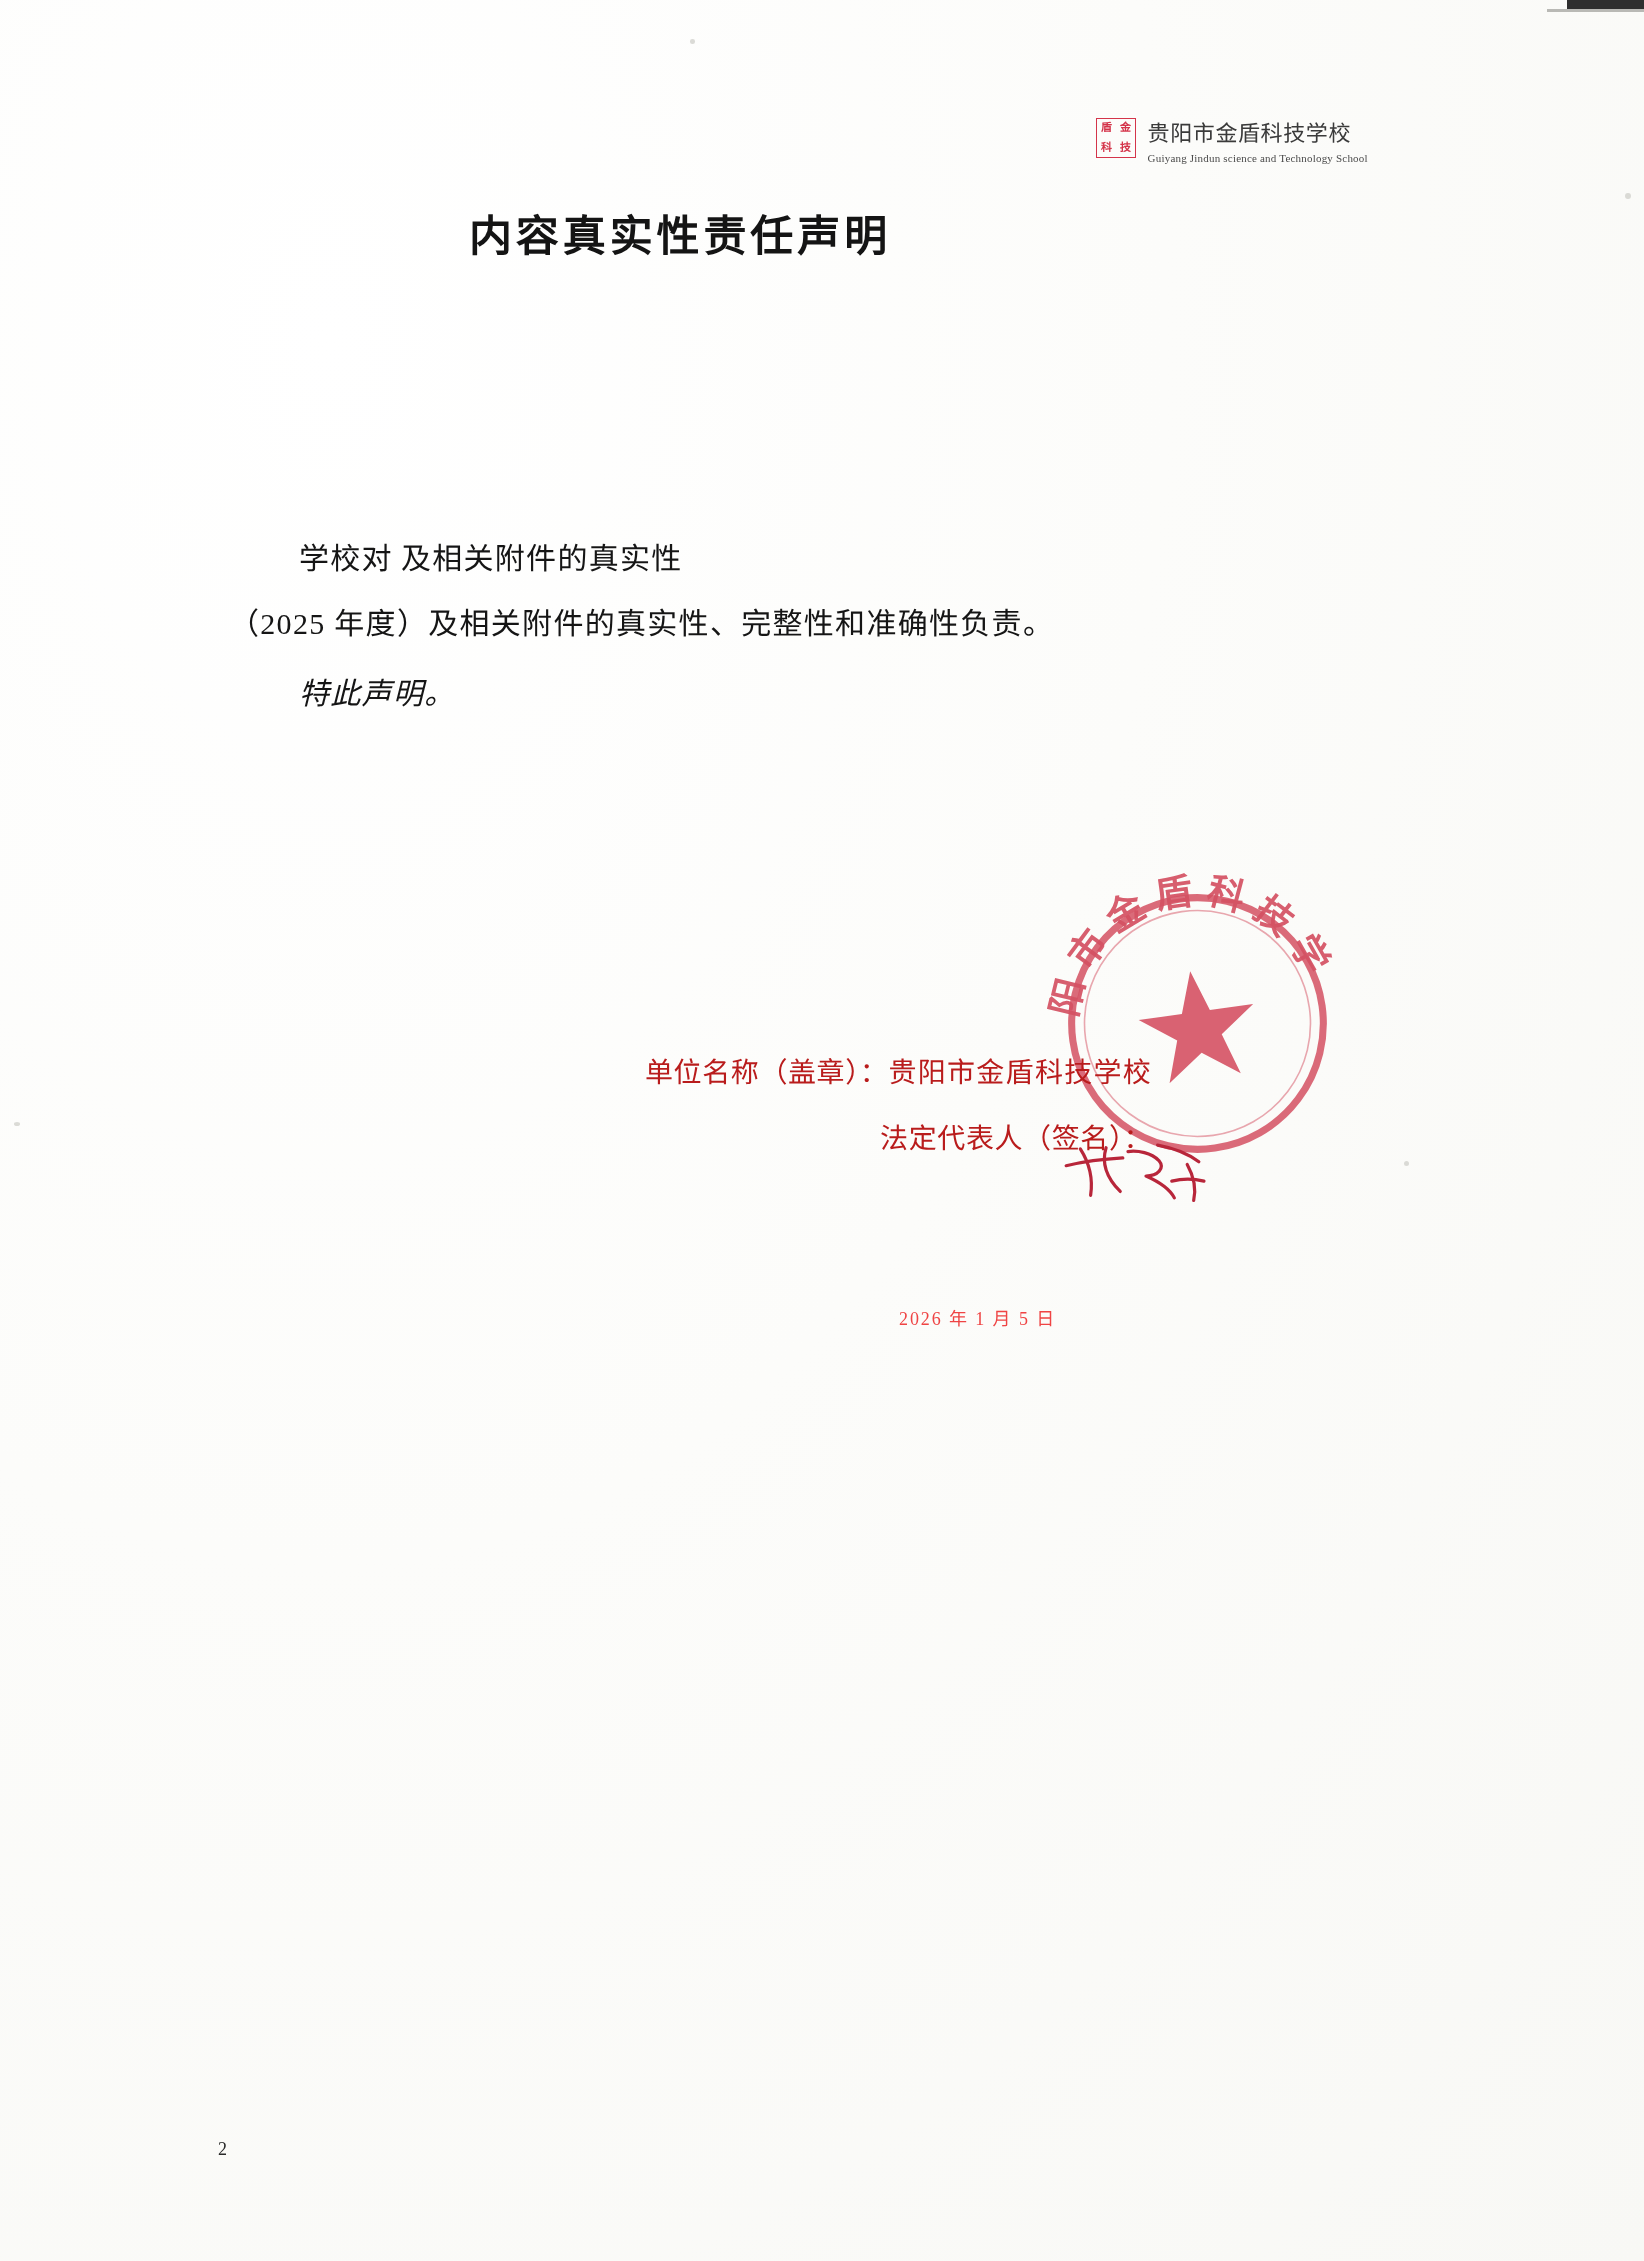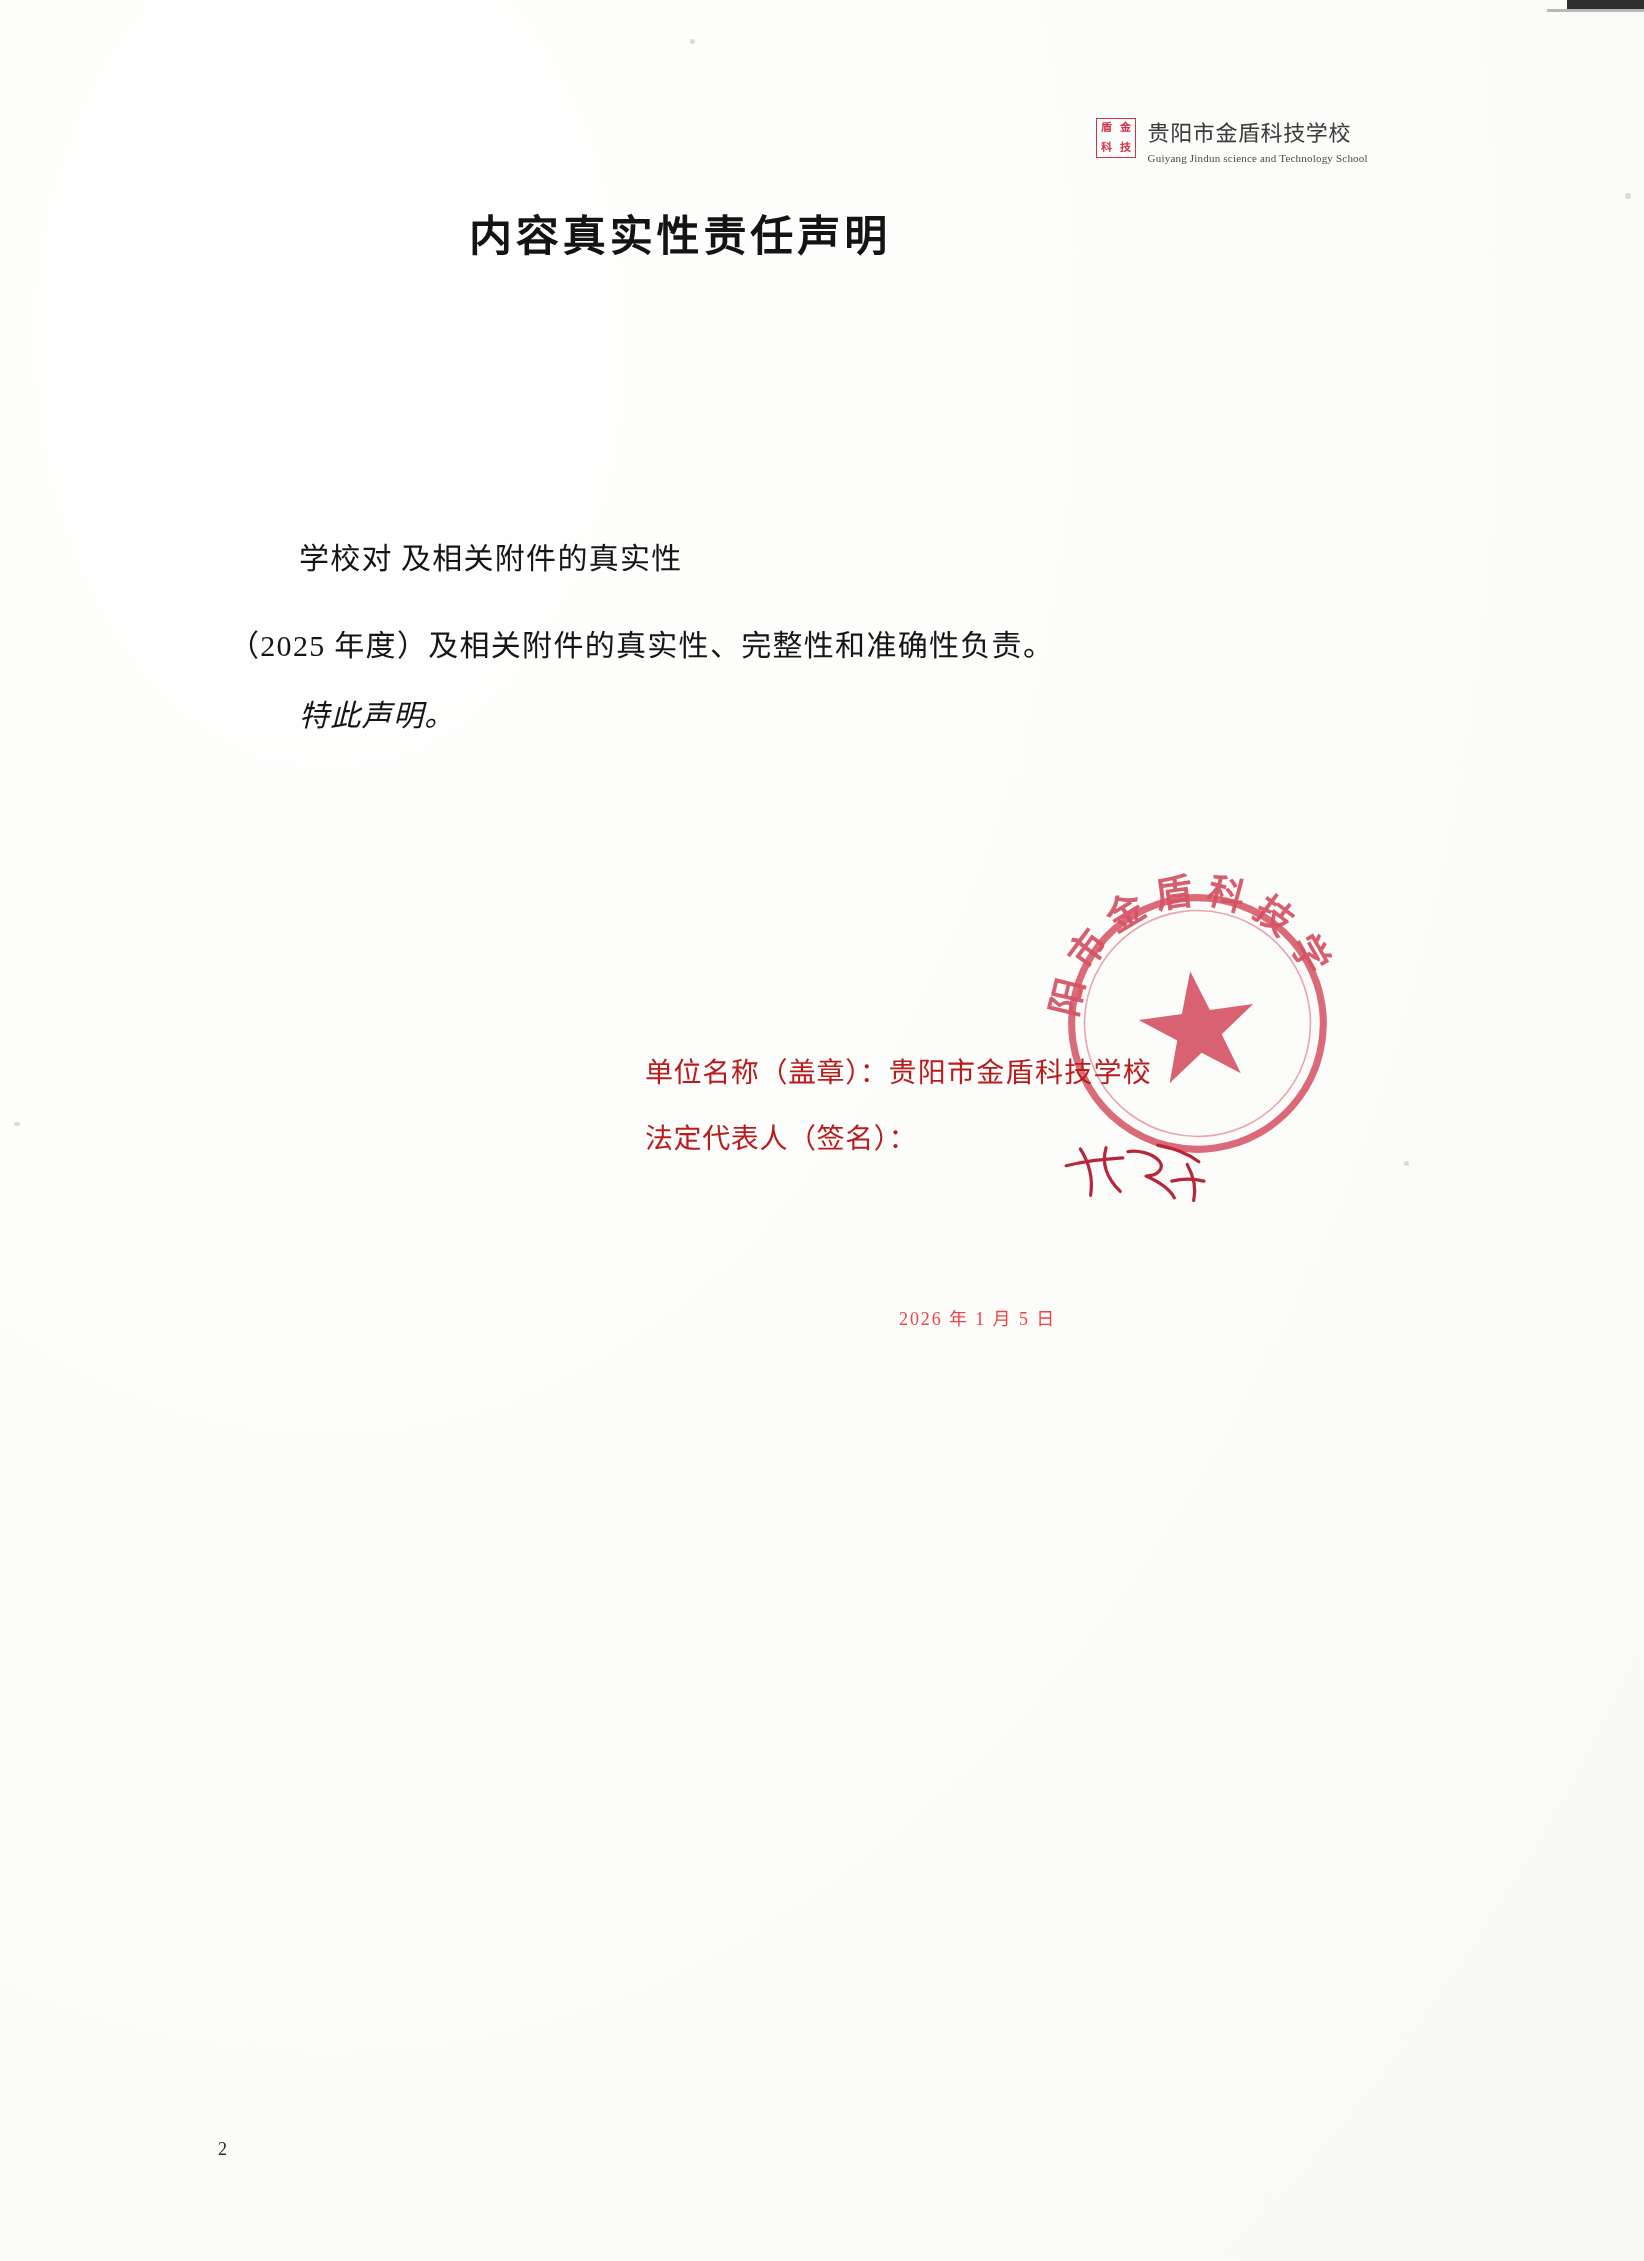--- a/index.html
+++ b/index.html
@@ -131,35 +131,35 @@
     white-space: nowrap;
     gap: 8px;
   }
   .indent { display: inline-block; width: 62px; }
   .blank-filled {
     display: inline-block;
     border-bottom: 1.3px solid #151515;
     padding: 0 3.9px 2.6px 17px;
     margin: 0 1.3px;
   }
-  .para-row-2 { margin-top: 38px; text-align: right; }
+  .para-row-2 { margin-top: 16px; text-align: right; }
   .para-row-3 { margin-top: 22px; font-style: italic; }
 
   
   .sign-block {
     position: absolute;
     top: 1051px;
     left: 645px;
     font-size: 28px;
     letter-spacing: 1.3px;
     color: #b91c1c;
     line-height: 1.55;
   }
   .sign-line { display: flex; align-items: baseline; white-space: nowrap; }
-  .sign-line + .sign-line { margin-top: 23px; }
+  .sign-line + .sign-line { margin-top: 23px; justify-content: flex-end; }
   .sign-value { letter-spacing: 1.3px; }
   .sign-label { letter-spacing: 0.6px; }
 
   .date-line {
     position: absolute;
     top: 1304px;
     left: 899px;
     font-size: 18px;
     letter-spacing: 1.9px;
     color: #ef4444;

